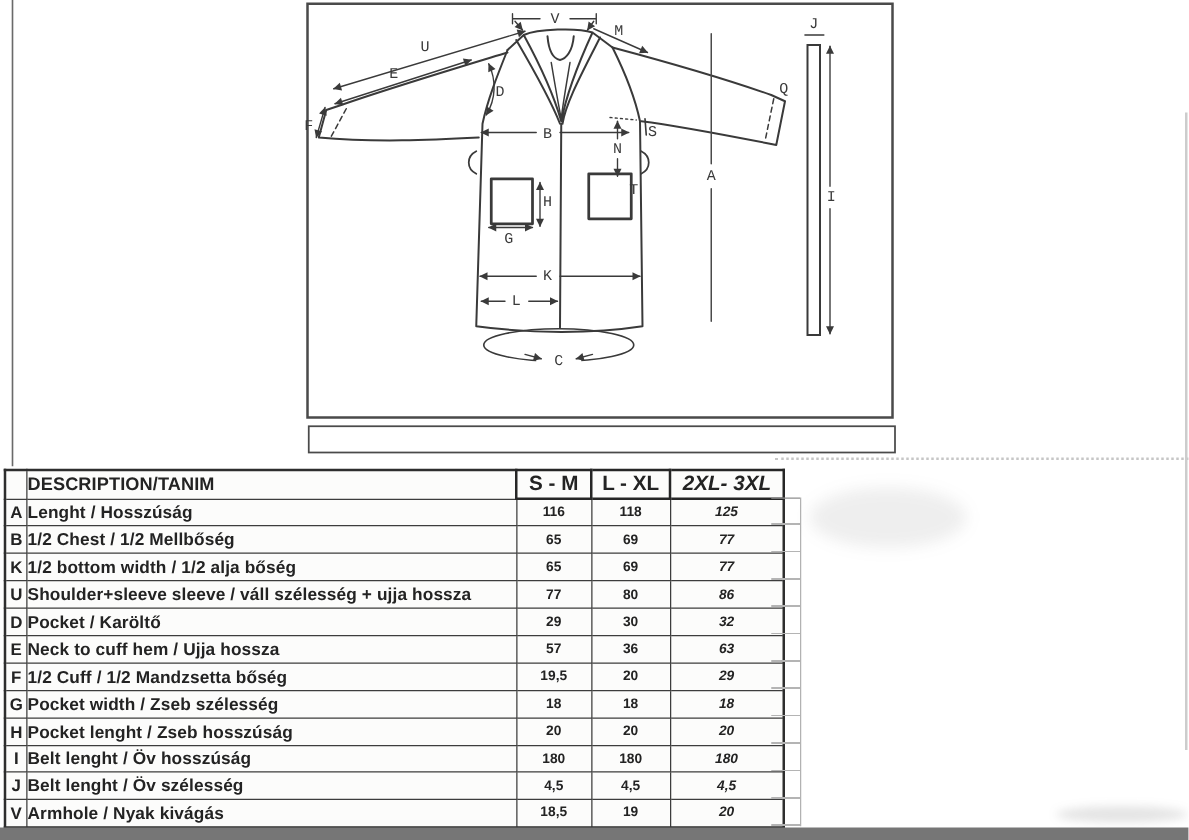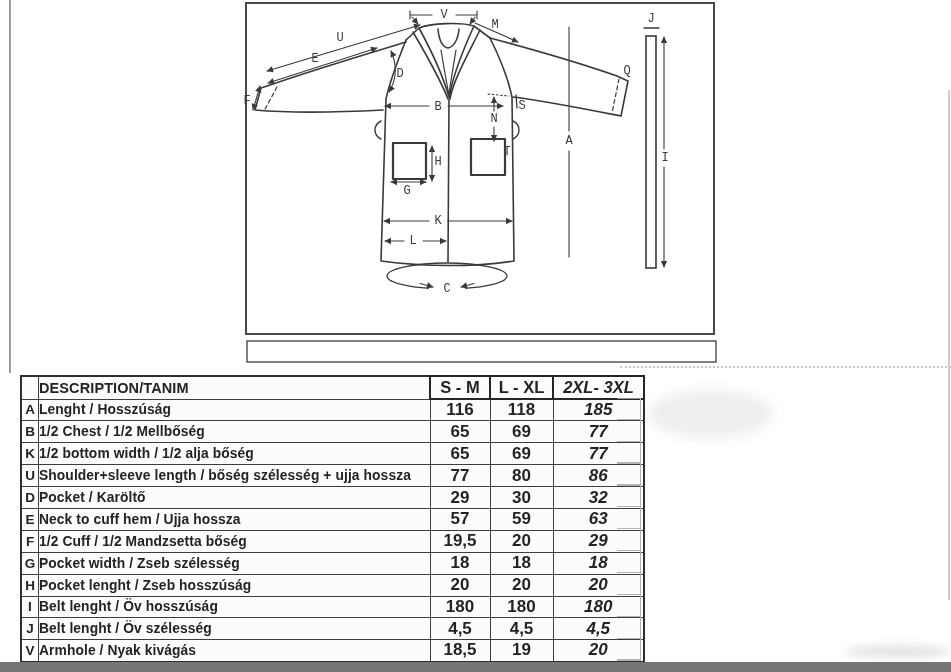--- a/index.html
+++ b/index.html
@@ -1,25 +1,25 @@
 <!DOCTYPE html>
 <html><head>
 <meta charset="utf-8">
 <style>
   html,body{margin:0;padding:0;background:#fff;}
   #page{position:relative;width:951px;height:672px;background:#ffffff;overflow:hidden;
         font-family:"Liberation Sans",sans-serif;}
   svg text{font-family:"Liberation Mono",monospace;font-size:12px;fill:#3a3a3a;}
   
-  table.size-table{position:absolute;left:20px;top:375px;border-collapse:collapse;table-layout:fixed;
+  table.size-table{position:absolute;left:3px;top:375px;border-collapse:collapse;table-layout:fixed;
         background:#fcfcfb;color:#232323;border:2px solid #2e2e2e;}
   table.size-table td{border:1.4px solid #3d3d3d;padding:0;overflow:hidden;white-space:nowrap;}
   td.code{width:16px;text-align:center;font-size:13.5px;font-weight:bold;}
   td.desc{width:390px;font-size:13.8px;font-weight:bold;padding-left:5px;letter-spacing:.1px;}
-  td.val{text-align:center;font-size:17px;font-weight:bold;}
+  td.val{text-align:center;font-size:11px;font-weight:bold;}
   td.s1{width:58px;} td.s2{width:61px;text-align:center;} td.s3{width:89px;font-style:italic;}
   tr.hdr{height:23px;}
   tr.row{height:21.9px;}
   tr.hdr td.desc{font-size:14.5px;}
   tr.hdr td.size-h{border:2.6px solid #262626;text-align:center;font-size:16.5px;font-weight:bold;}
   
   #ghost-col{position:absolute;left:617px;top:398px;width:23px;height:263px;
       border-right:1.2px solid #b2b2b2;
       background:repeating-linear-gradient(to bottom,transparent 0 20.6px,#b4b4b4 20.6px 21.9px);}
   #ghost-col-top{position:absolute;left:617px;top:375px;width:23px;height:23px;border-bottom:1.6px solid #8e8e8e;}
@@ -140,55 +140,55 @@
       <td class="desc">DESCRIPTION/TANIM</td>
       <td class="val s1 size-h">S - M</td>
       <td class="val s2 size-h">L - XL</td>
       <td class="val s3 size-h">2XL- 3XL</td>
     </tr>
     <tr class="row">
       <td class="code">A</td>
       <td class="desc">Lenght / Hosszúság</td>
       <td class="val s1">116</td>
       <td class="val s2">118</td>
-      <td class="val s3">185</td>
+      <td class="val s3">125</td>
     </tr>
     <tr class="row">
       <td class="code">B</td>
       <td class="desc">1/2 Chest / 1/2 Mellbőség</td>
       <td class="val s1">65</td>
       <td class="val s2">69</td>
       <td class="val s3">77</td>
     </tr>
     <tr class="row">
       <td class="code">K</td>
       <td class="desc">1/2 bottom width /  1/2 alja bőség</td>
       <td class="val s1">65</td>
       <td class="val s2">69</td>
       <td class="val s3">77</td>
     </tr>
     <tr class="row">
       <td class="code">U</td>
-      <td class="desc">Shoulder+sleeve length / bőség szélesség + ujja hossza</td>
+      <td class="desc">Shoulder+sleeve sleeve / váll szélesség + ujja hossza</td>
       <td class="val s1">77</td>
       <td class="val s2">80</td>
       <td class="val s3">86</td>
     </tr>
     <tr class="row">
       <td class="code">D</td>
       <td class="desc">Pocket  / Karöltő</td>
       <td class="val s1">29</td>
       <td class="val s2">30</td>
       <td class="val s3">32</td>
     </tr>
     <tr class="row">
       <td class="code">E</td>
       <td class="desc">Neck to cuff hem / Ujja hossza</td>
       <td class="val s1">57</td>
-      <td class="val s2">59</td>
+      <td class="val s2">36</td>
       <td class="val s3">63</td>
     </tr>
     <tr class="row">
       <td class="code">F</td>
       <td class="desc">1/2 Cuff / 1/2 Mandzsetta bőség</td>
       <td class="val s1">19,5</td>
       <td class="val s2">20</td>
       <td class="val s3">29</td>
     </tr>
     <tr class="row">

